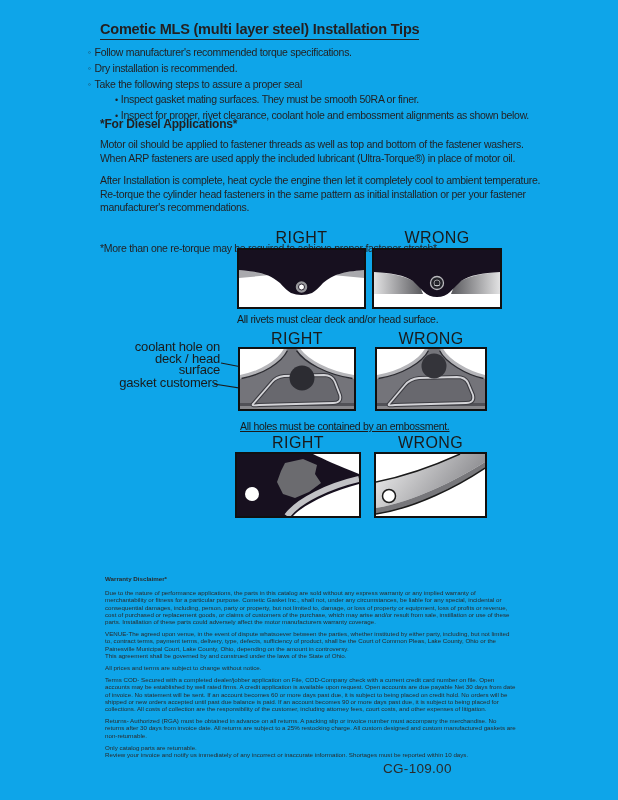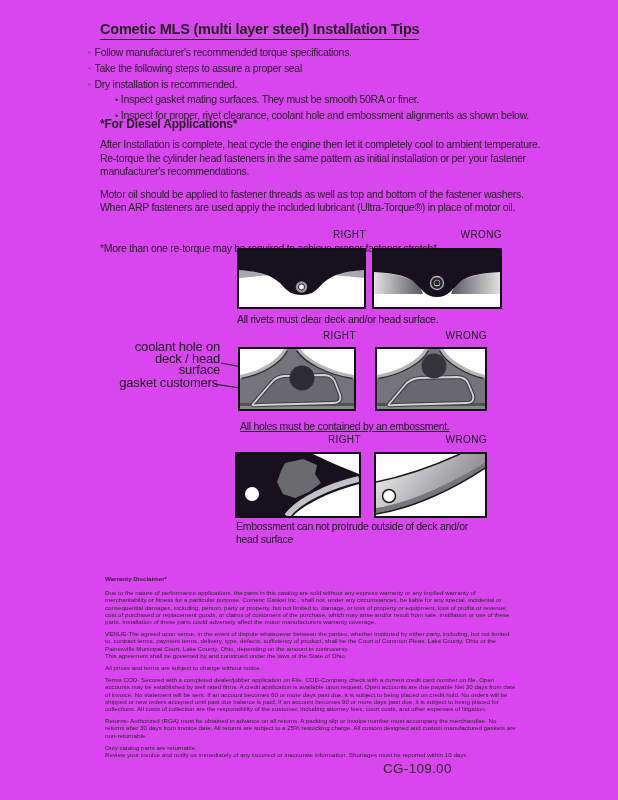--- a/index.html
+++ b/index.html
@@ -1,36 +1,36 @@
 <!DOCTYPE html>
 <html><head>
 <meta charset="utf-8">
 <style>
   html,body{margin:0;padding:0;background:#ffffff;}
   #page{
-    position:relative;width:618px;height:800px;background:#d946ef;overflow:hidden;
+    position:relative;width:618px;height:800px;background:#0ea5e9;overflow:hidden;
     font-family:"Liberation Sans","DejaVu Sans",sans-serif;color:#231f20;
   }
   
   .title{
     position:absolute;left:100px;top:21px;font-size:14.5px;font-weight:bold;
     letter-spacing:-0.2px;border-bottom:1.6px solid #231f20;padding-bottom:2px;
   }
   .bullets{position:absolute;left:88px;top:45px;width:470px;font-size:10.5px;letter-spacing:-0.3px;}
   .bullets .row{line-height:14.8px;white-space:nowrap;}
   .glyph-o{font-size:8px;vertical-align:1px;margin-right:4px;}
   .glyph-f{font-size:9px;margin-right:3px;}
   .sub{margin-left:27px;}
   
   .diesel{position:absolute;left:100px;top:117px;width:452px;}
   .diesel h2{margin:0 0 7px 0;font-size:12px;font-weight:bold;letter-spacing:-0.2px;}
   .diesel p{margin:0 0 9px 0;font-size:10.5px;line-height:13.6px;letter-spacing:-0.3px;}
   .diesel .note{margin-top:27px;}
   
-  .dlabel{position:absolute;font-size:10px;letter-spacing:0.4px;text-align:right;color:#1a1a1a;}
+  .dlabel{position:absolute;font-size:16px;letter-spacing:0.4px;text-align:center;color:#1a1a1a;}
   .dbox{position:absolute;border:2px solid #101010;background:#fff;}
   .dbox svg{display:block;}
   .dcap{position:absolute;font-size:10.5px;letter-spacing:-0.3px;line-height:13px;color:#1a1a1a;}
   .callout{position:absolute;font-size:13px;line-height:11.5px;letter-spacing:-0.2px;text-align:right;color:#1a1a1a;}
   .pointer-svg{position:absolute;left:205px;top:352px;width:120px;height:48px;}
   
   .fineprint{position:absolute;left:105px;top:575px;width:412px;font-size:6.2px;line-height:7.2px;color:#2a2a2a;}
   .fineprint .fp-head{font-weight:bold;margin:0 0 7px 0;}
   .fineprint p{margin:0 0 5px 0;white-space:pre-line;}
   
@@ -38,30 +38,30 @@
 </style>
 </head>
 <body>
 
 <div id="page">
 
   <div class="title">Cometic MLS (multi layer steel) Installation Tips</div>
 
   <div class="bullets">
     <div class="row"><span class="glyph-o">◦</span><span>Follow manufacturer's recommended torque specifications.</span></div>
+    <div class="row"><span class="glyph-o">◦</span><span>Dry installation is recommended.</span></div>
     <div class="row"><span class="glyph-o">◦</span><span>Take the following steps to assure a proper seal</span></div>
-    <div class="row"><span class="glyph-o">◦</span><span>Dry installation is recommended.</span></div>
     <div class="row sub"><span class="glyph-f">•</span><span>Inspect gasket mating surfaces.  They must be smooth 50RA or finer.</span></div>
     <div class="row sub"><span class="glyph-f">•</span><span>Inspect for proper, rivet clearance, coolant hole and embossment alignments as shown below.</span></div>
   </div>
 
   <div class="diesel">
     <h2>*For Diesel Applications*</h2>
+    <p>Motor oil should be applied to fastener threads as well as top and bottom of the fastener washers. When ARP fasteners are used apply the included lubricant (Ultra-Torque®) in place of motor oil.</p>
     <p>After Installation is complete, heat cycle the engine then let it completely cool to ambient temperature. Re-torque the cylinder head fasteners in the same pattern as initial installation or per your fastener manufacturer's recommendations.</p>
-    <p>Motor oil should be applied to fastener threads as well as top and bottom of the fastener washers. When ARP fasteners are used apply the included lubricant (Ultra-Torque®) in place of motor oil.</p>
     <p class="note">*More than one re-torque may be required to achieve proper fastener stretch*</p>
   </div>
 
   <div class="dlabel" style="left:237px;top:229px;width:129px;">RIGHT</div>
   <div class="dlabel" style="left:372px;top:229px;width:130px;">WRONG</div>
 
   <div class="dbox" style="left:237px;top:248px;width:125px;height:57px;">
     <svg width="125" height="57" viewBox="0 0 125 57">
       <polygon points="0,20 42,24 0,28" fill="#a9a9ad"></polygon>
       <polygon points="125,20 83,24 125,28" fill="#a9a9ad"></polygon>
@@ -166,21 +166,20 @@
       </defs>
       <rect width="109" height="62" fill="#ffffff"></rect>
       <path d="M0,28 C30,22 62,10 84,0 L109,0 L109,8 C80,26 38,48 0,54 Z" fill="url(#g3)"></path>
       <path d="M0,54 C38,48 80,26 109,8 L109,14 C82,32 40,54 0,60 Z" fill="#77777b"></path>
       <path d="M0,28 C30,22 62,10 84,0" fill="none" stroke="#1a1a1a" stroke-width="1.5"></path>
       <path d="M0,60 C40,54 82,32 109,14" fill="none" stroke="#1a1a1a" stroke-width="1.5"></path>
       <circle cx="13" cy="42" r="6.5" fill="#ffffff" stroke="#1a1a1a" stroke-width="1.5"></circle>
     </svg>
   </div>
 
-  <div class="dcap" style="left:236px;top:520px;width:245px;">Embossment can not protrude outside of deck and/or head surface</div>
 
   <div class="fineprint">
     <p class="fp-head">Warranty Disclaimer*</p>
     <p>Due to the nature of performance applications, the parts in this catalog are sold without any express warranty or any implied warranty of merchantability or fitness for a particular purpose.  Cometic Gasket Inc., shall not, under any circumstances, be liable for any special, incidental or consequential damages, including, person, party or property, but not limited to, damage, or loss of property or equipment, loss of profits or revenue, cost of purchased or replacement goods, or claims of customers of the purchase, which may arise and/or result from sale, instillation or use of these parts.  Installation of these parts could adversely affect the motor manufacturers warranty coverage.</p>
     <p>VENUE-The agreed upon venue, in the event of dispute whatsoever between the parties, whether instituted by either party, including, but not limited to, contract terms, payment terms, delivery, type, defects, sufficiency of product, shall be the Court of Common Pleas, Lake County, Ohio or the Painesville Municipal Court, Lake County, Ohio, depending on the amount in controversy.
 This agreement shall be governed by and construed under the laws of the State of Ohio.</p>
     <p>All prices and terms are subject to change without notice.</p>
     <p>Terms COD- Secured with a completed dealer/jobber application on File, COD-Company check with a current credit card number on file.  Open accounts may be established by well rated firms.  A credit application is available upon request.  Open accounts are due payable Net 30 days from date of invoice.  No statement will be sent.  If an account becomes 60 or more days past due, it is subject to being placed on credit hold.  No orders will be shipped or new orders accepted until past due balance is paid.  If an account becomes 90 or more days past due, it is subject to being placed for collections.  All costs of collection are the responsibility of the customer, including attorney fees, court costs, and other expenses of litigation.</p>
     <p>Returns- Authorized (RGA) must be obtained in advance on all returns.  A packing slip or invoice number must accompany the merchandise.  No returns after 30 days from invoice date.  All returns are subject to a 25% restocking charge.  All custom designed and custom manufactured gaskets are non-returnable.</p>
     <p>Only catalog parts are returnable.

